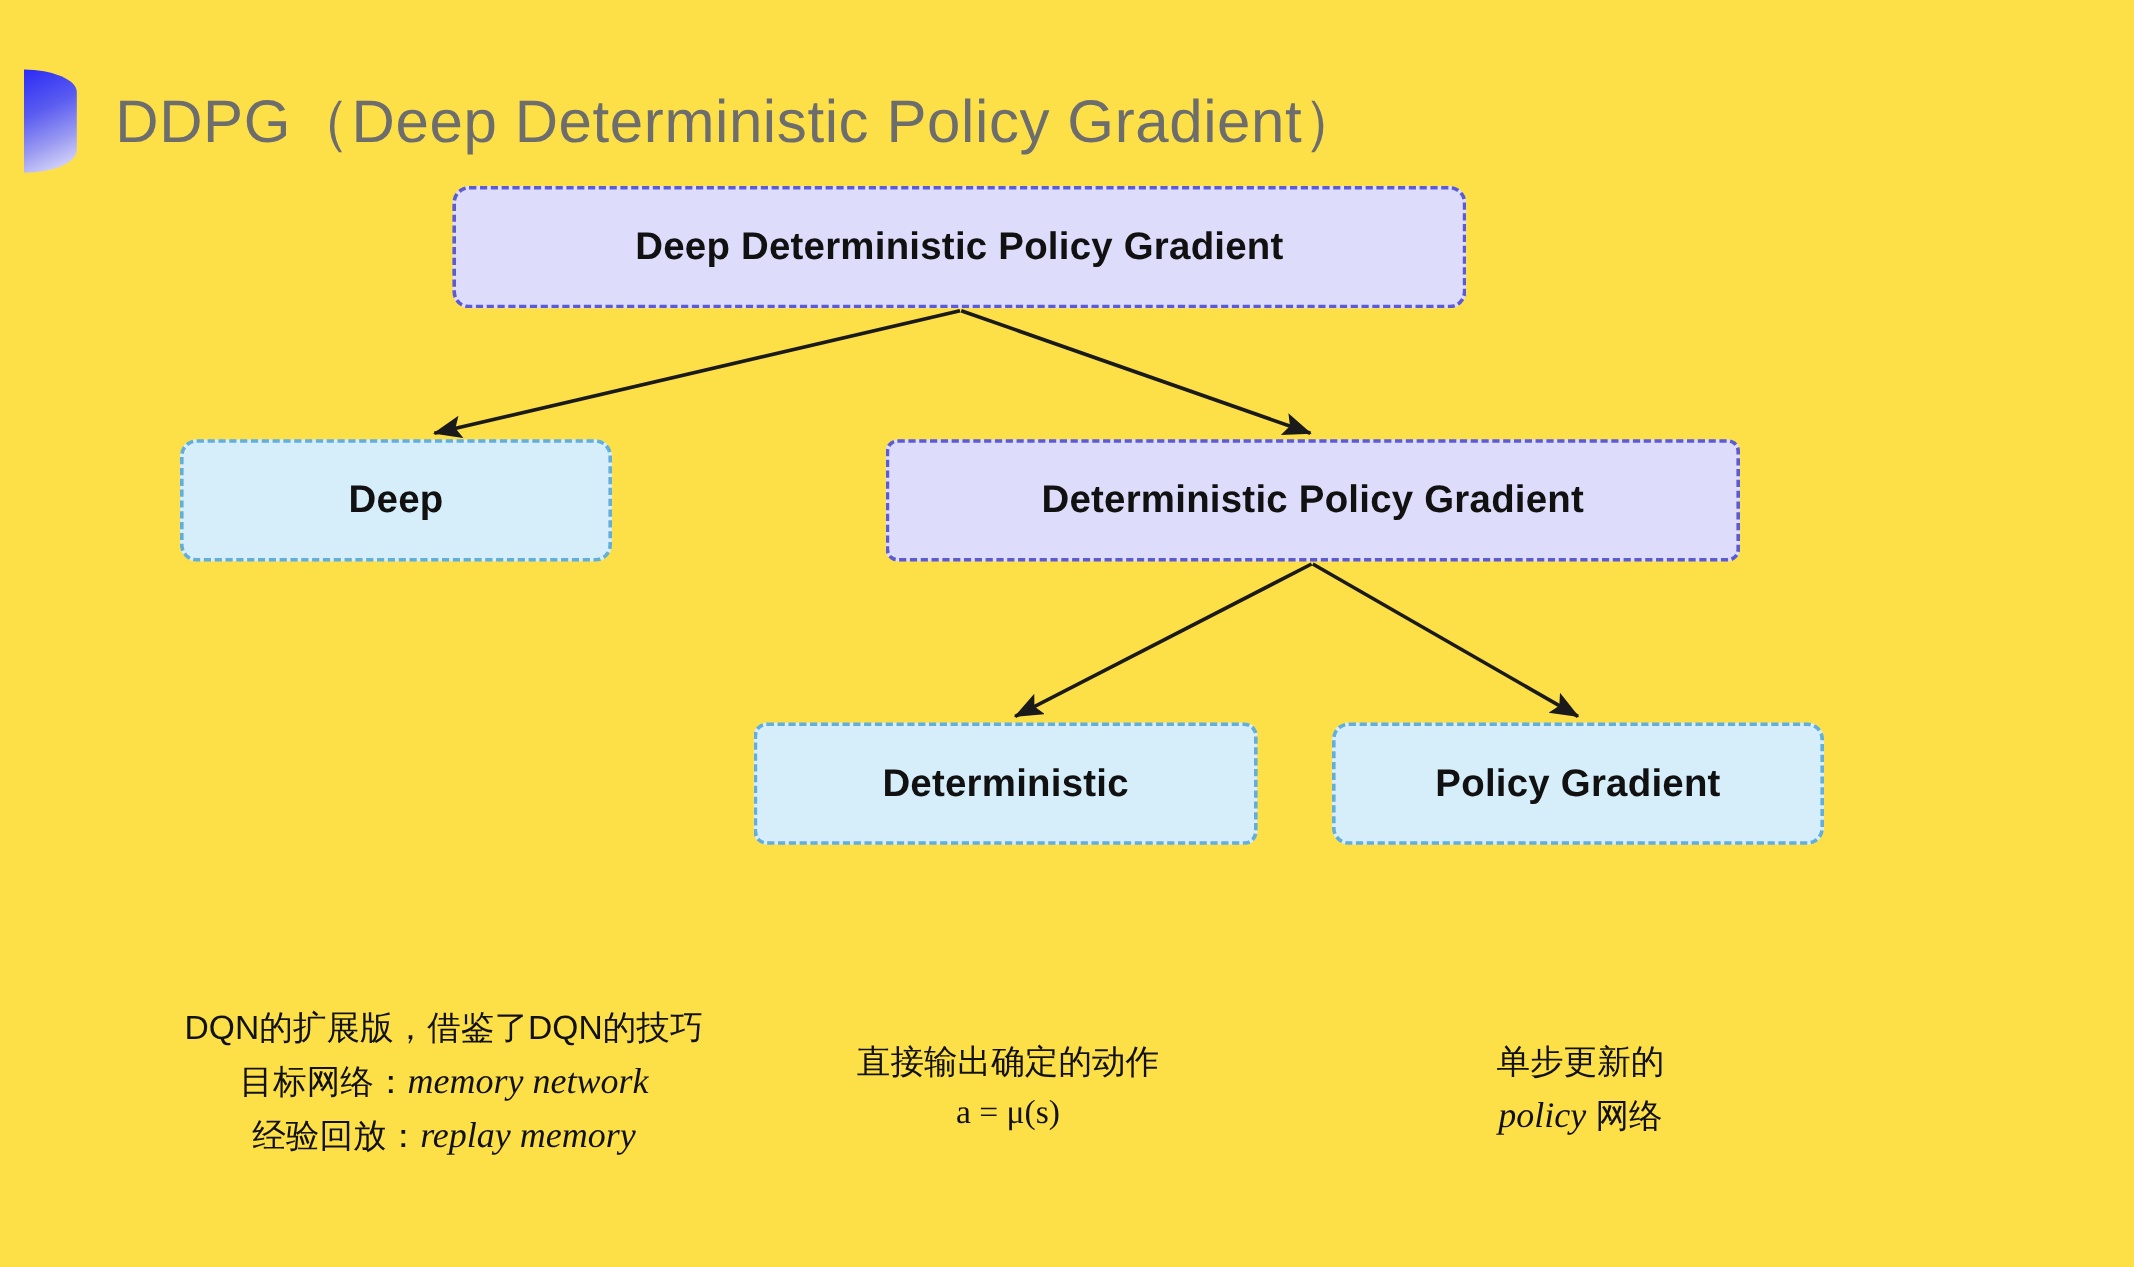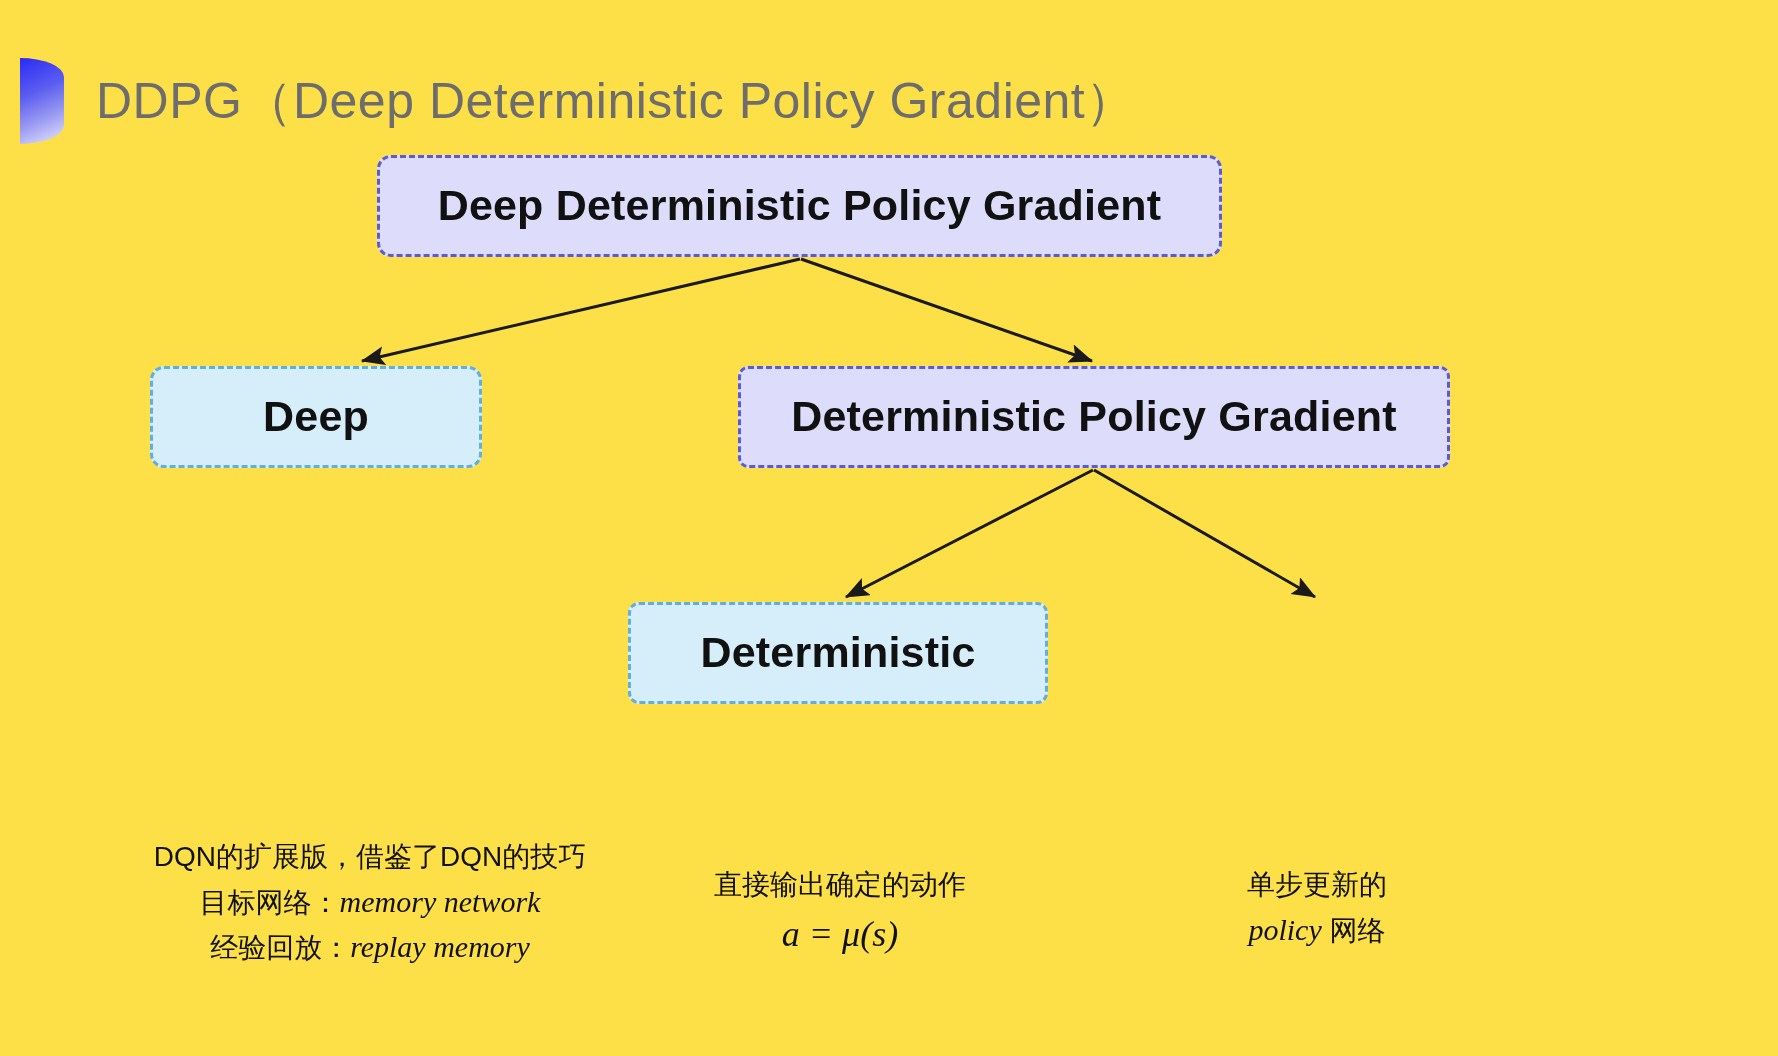--- a/index.html
+++ b/index.html
@@ -57,37 +57,37 @@
     position: absolute;
     box-sizing: border-box;
     border-radius: 14px;
     display: flex;
     align-items: center;
     justify-content: center;
     text-align: center;
     line-height: 1.1;
   }
   .node-label {
-    font-size: 43px;
+    font-size: 32px;
     font-weight: 600;
     color: #111111;
     letter-spacing: 0.2px;
     white-space: nowrap;
   }
   .node.purple {
     background: #dedcfb;
     border: 3px dashed #5b5bd6;
   }
   .node.blue {
     background: #d6eefa;
     border: 3px dashed #62aedd;
   }
 
   #node-root   { left: 377px; top: 155px; width: 845px; height: 102px; }
-  #node-deep   { left: 150px; top: 366px; width: 332px; height: 102px; }
+  #node-deep   { left: 150px; top: 366px; width: 360px; height: 102px; }
   #node-dpg    { left: 738px; top: 366px; width: 712px; height: 102px; border-radius: 10px; }
   #node-det    { left: 628px; top: 602px; width: 420px; height: 102px; border-radius: 11px; }
   #node-pg     { left: 1110px; top: 602px; width: 410px; height: 102px; }
 
   
   #arrows {
     position: absolute;
     left: 0; top: 0;
     width: 1778px;
     height: 1056px;
@@ -120,22 +120,21 @@
   .caption .mix .it {
     font-size: 30px;
   }
 
   #caption-deep      { left: 100px; top: 836px; width: 540px; }
   #caption-det       { left: 640px; top: 864px; width: 400px; }
   #caption-pg        { left: 1122px; top: 864px; width: 390px; }
 
   .formula {
     font-family: "Liberation Serif", "DejaVu Serif", serif;
-    font-style: italic;
-    font-size: 36px;
+    font-size: 28px;
     white-space: nowrap;
   }
 </style>
 </head>
 <body>
 
 <div id="slide">
 
   <div id="title-row">
     <div id="title-bullet"></div>
@@ -167,20 +166,23 @@
   </div>
 
   <div id="node-dpg" class="node purple">
     <span class="node-label">Deterministic Policy Gradient</span>
   </div>
 
   <div id="node-det" class="node blue">
     <span class="node-label">Deterministic</span>
   </div>
 
+  <div id="node-pg" class="node blue">
+    <span class="node-label">Policy Gradient</span>
+  </div>
 
   <div id="caption-deep" class="caption">
     <div class="cn">DQN的扩展版，借鉴了DQN的技巧</div>
     <div class="mix"><span>目标网络：</span><span class="it">memory network</span></div>
     <div class="mix"><span>经验回放：</span><span class="it">replay memory</span></div>
   </div>
 
   <div id="caption-det" class="caption">
     <div class="cn">直接输出确定的动作</div>
     <div class="formula">a = μ(s)</div>

